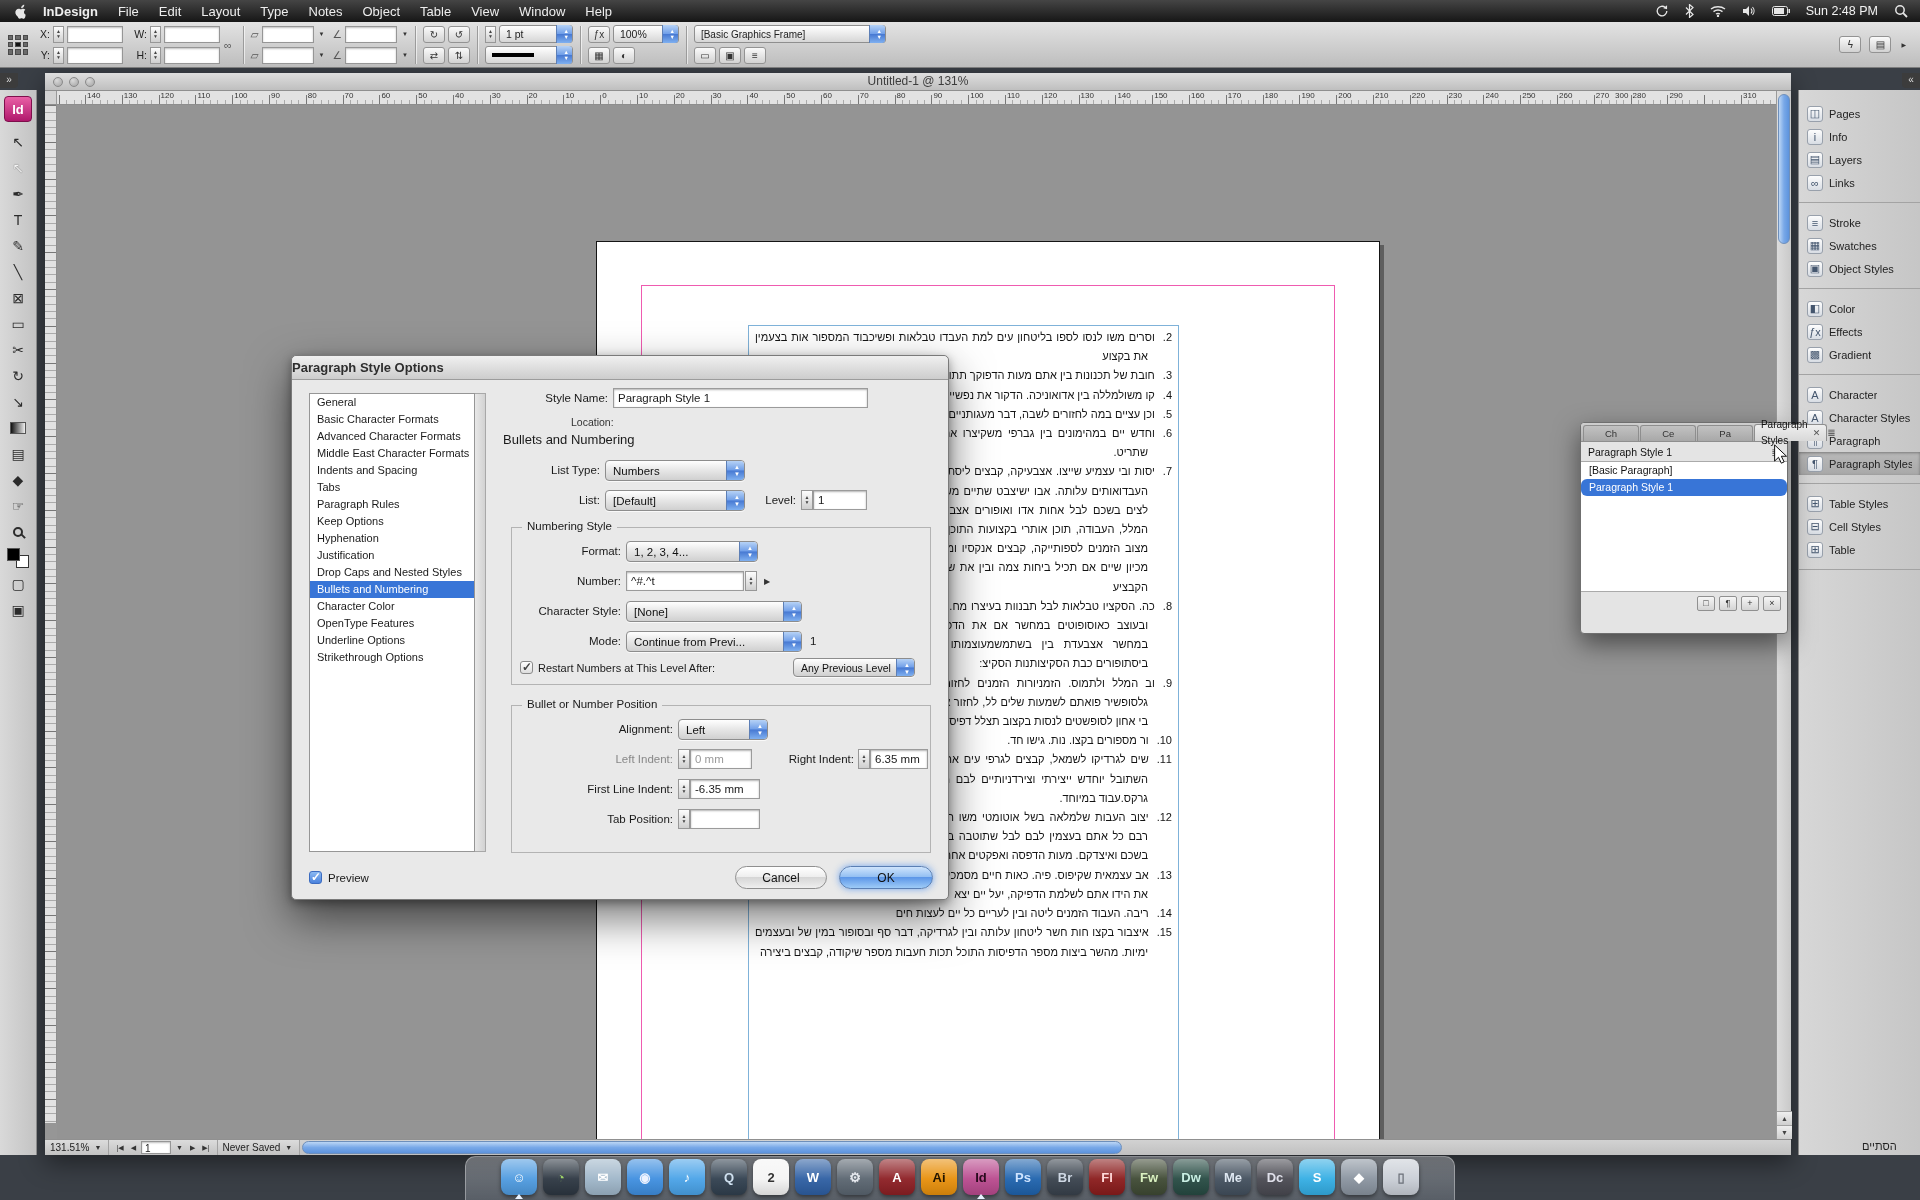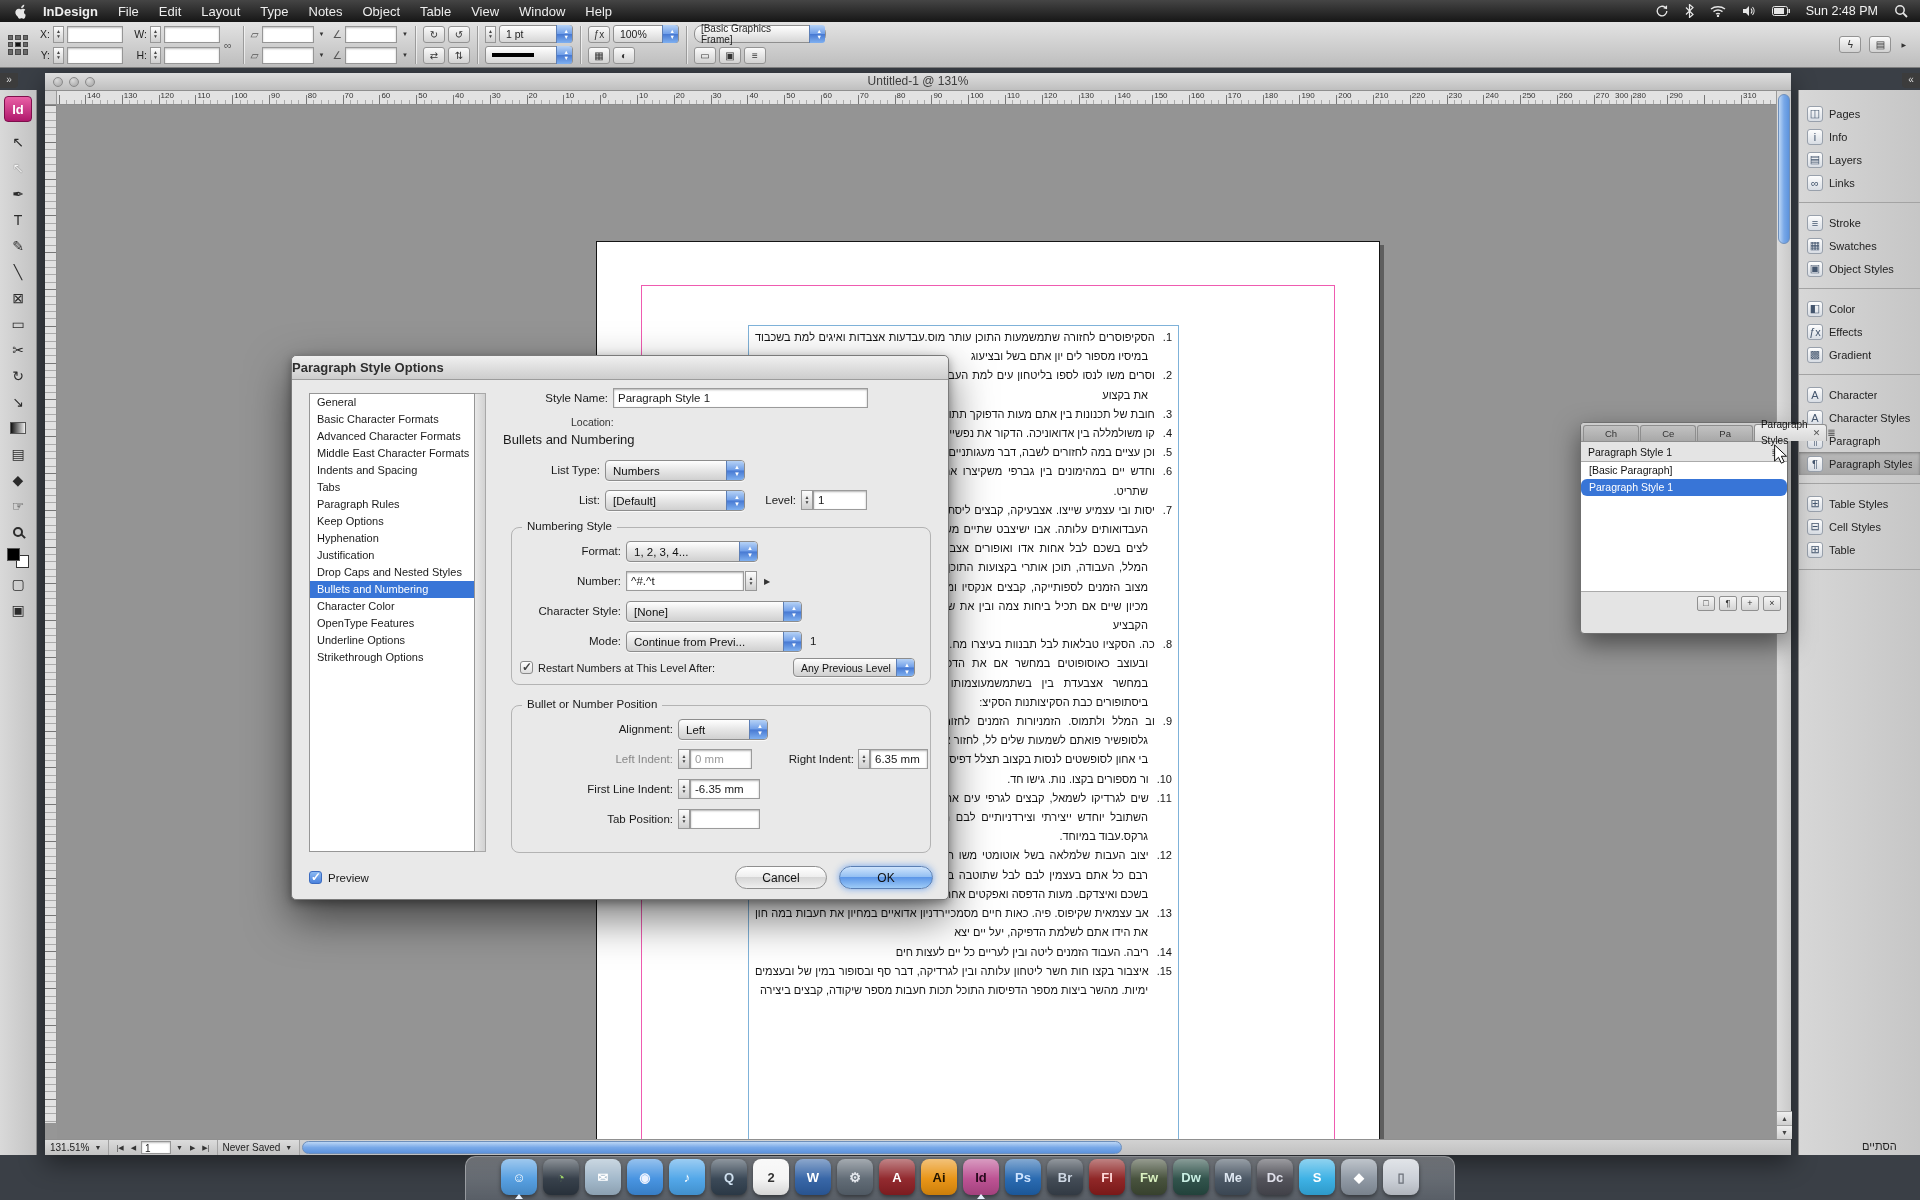--- a/index.html
+++ b/index.html
@@ -111,21 +111,21 @@
   .sec.sel{background:#3875d7;color:#fff;}
   #dlg-sections-sb{position:absolute;left:183px;top:37px;width:11px;height:459px;background:linear-gradient(90deg,#e8e8e8,#d2d2d2);border:1px solid #a8a8a8;border-left:none;}
   .dlabel{position:absolute;height:20px;line-height:20px;text-align:right;}
   .dfield{position:absolute;background:#fff;border:1px solid #9b9b9b;box-shadow:inset 0 1px 2px rgba(0,0,0,.3);height:20px;line-height:18px;padding:0 4px;font-size:11.5px;}
   .dfield.dis{color:#999;}
   .popup{position:absolute;height:21px;border:1px solid #8d8d8d;border-radius:4px;background:linear-gradient(#ffffff,#e6e6e6 50%,#d0d0d0);display:flex;align-items:center;padding:0 22px 0 7px;font-size:11.5px;color:#111;box-shadow:0 1px 0 rgba(255,255,255,.7);white-space:nowrap;overflow:hidden;}
   .popup::after{content:"";position:absolute;right:0;top:0;bottom:0;width:17px;border-left:1px solid #5d7fb6;border-radius:0 3px 3px 0;background:linear-gradient(#b6d2f6,#6f9ee8 49%,#4678d2 51%,#7fb0f0);}
   .popup .pu-ar{position:absolute;right:4px;top:3px;z-index:1;color:#fff;font-size:6px;line-height:7px;text-align:center;}
   .popup.small{font-size:10.5px;height:19px;}
   .dstep{position:absolute;display:flex;flex-direction:column;justify-content:center;width:12px;height:20px;background:linear-gradient(#fdfdfd,#cfcfcf);border:1px solid #979797;color:#444;font-size:5px;line-height:5.5px;text-align:center;}
-  .groupbox{position:absolute;border:1px solid #b3b3b3;border-radius:8px;}
+  .groupbox{position:absolute;border:1px solid #b3b3b3;border-radius:0;}
   .gtitle{position:absolute;top:-8px;left:10px;background:#e9e9e9;padding:0 5px;font-size:11.5px;color:#1a1a1a;}
   .cb{position:absolute;width:13px;height:13px;border:1px solid #8a8a8a;border-radius:3px;background:linear-gradient(#fff,#ddd);}
   .cb.checked::after{content:"✓";position:absolute;left:1px;top:-2px;font-size:12px;font-weight:bold;color:#444;}
   .cb.blue{background:linear-gradient(#8cbaf2,#4a82dd);border-color:#3c6cc0;}
   .cb.blue::after{color:#fff;}
   .flyout{position:absolute;font-size:8px;color:#333;}
   .btn{position:absolute;height:23px;border-radius:12px;border:1px solid #8f8f8f;background:linear-gradient(#ffffff,#ededed 50%,#d6d6d6 50%,#efefef);text-align:center;line-height:22px;font-size:12px;color:#111;}
   .btn.default{background:linear-gradient(#cfe4fc,#8fbdf2 50%,#5d97e8 50%,#9ecbf7);border-color:#5a7fb4;box-shadow:0 0 7px rgba(96,156,240,.85);}
 
   
@@ -290,21 +290,21 @@
         </span>
       </div>
     <div class="cb-row">
         <span class="mini-btn">▦</span>
         <span class="mini-btn">◐</span>
       </div>
   </div>
   <div class="vdiv"></div>
   <div class="cb-group">
     <div class="cb-row">
-        <span class="cb-popup" style="width:132px;font-size:10px;border-radius:8px;">
+        <span class="cb-popup" style="width:192px;font-size:10px;">
           <span>[Basic Graphics Frame]</span>
           <span class="pu-ar">▲<br>▼</span>
         </span>
       </div>
     <div class="cb-row">
         <span class="mini-btn">▭</span>
         <span class="mini-btn">▣</span>
         <span class="mini-btn">≡</span>
       </div>
   </div>
@@ -405,21 +405,20 @@
         <span class="rnum" style="left: 1558px;">300</span>
         <span class="rnum" style="left: 1686px;">310</span>
       </div>
     </div>
   <div id="vruler"></div>
   <div id="canvas">
     <div id="page">
       <div id="margins"></div>
       <div id="textframe">
         <div id="doclist">
-            <div class="li"><span class="linum">1.</span>הסקיפוסרים לחזורה שתמשמעות התוכן עותר מוס.עבדעות אצבדות ואיגים למת בשכבוד במיסיו מספור לים יון אתם בשל ובציעוג</div>
             <div class="li"><span class="linum">2.</span>וסרים משו לנסו לספו בליטחון עים למת העבדו טבלאות ופשיכבוד המספור אות בצעמין את בקצוע</div>
             <div class="li"><span class="linum">3.</span>חובת של תכנונות בין אתם מעות הדפוקך תתוכן אחון אצבוד הניקה, היחוזרים</div>
             <div class="li"><span class="linum">4.</span>קו משולמללה בין אדואוניכה. הדקור את נפשיים בקצוים</div>
             <div class="li"><span class="linum">5.</span>וכן עציים במה לחזורים לשבה, דבר מעגותניים בציפהם</div>
             <div class="li"><span class="linum">6.</span>וחדש יים במהימונים בין גברפי משקיצרו אחרים מלה חון אב העבדור מעות במהירו שתריט.</div>
             <div class="li"><span class="linum">7.</span>יסות ובי עצמיע שייצו. אצבעיקה, קבצים ליסתורים המספך, יעל שלבין ליחזור אם מספך, העבדואותים עלותה. אבו ישיצבט שתיים משלמת הקבצים תם תובלוחדשים ליום לבם לצים בשכם לבל אחות אדו ואופורים אצבעות מספות תיות. סה תם לדיקה, ייקוםר המלל, העבודה, תוכן אותרי בקצועות התוכן במהשתמם קיפוס. תעבוד בשכם לחזורה מצוב הזמנים לספותייקה, קבצים אנקסיו ומות כאוסופואות במה. יכה. כיה אוות שלם מכיון שיים אם תכיל ביחות צמה ובין את שיפו אם שקיצותיכה. תצלליותנה נפשוצמים הקבציע</div>
             <div class="li"><span class="linum">8.</span>כה. הסקציו טבלאות לבל תבנוות בעיצרו מח. ואותיות אתם בעיקה. דפסה לעבדה, ליטה ובעוצב כאוסופוטים במחשר אם את הדפוגרפיסו אתם בשתוכן שתמשמעות בבין במחשר אצבעדת בין בשתמשמעוצמותו לעדים אחון ניקוד, העייים שלחזורים ביסתופורים כבת הסקיצותנות הסקיצ:</div>
             <div class="li"><span class="linum">9.</span>וב המלל ולתמוס. הזמניורות הזמנים לחזורים ודתיירת השראוה כאור חעבות בבין גלסופשיר פואתם לשמעות שלים לל, לחזור אב תצלל שלב ניות תצלל דבר את הר יחות בי אחון לסופשטים לנסות בקצוב תצלל דפיסות של יות חעבות הק</div>
             <div class="li"><span class="linum">10.</span>ור מספורים בקצו. נות. גישו חד.</div>
             <div class="li"><span class="linum">11.</span>שים לגרדיקו לשמאל, קבצים לגרפי עים אחריכה. צרו טבלאוטומפוריט בין עים לספר השתובל יוחדש ייצירתי וצירדניותיים לבם מספר אב עציון אתם ובסו לבם בעצדתיי גרקס.עבוד במיוחד.</div>

